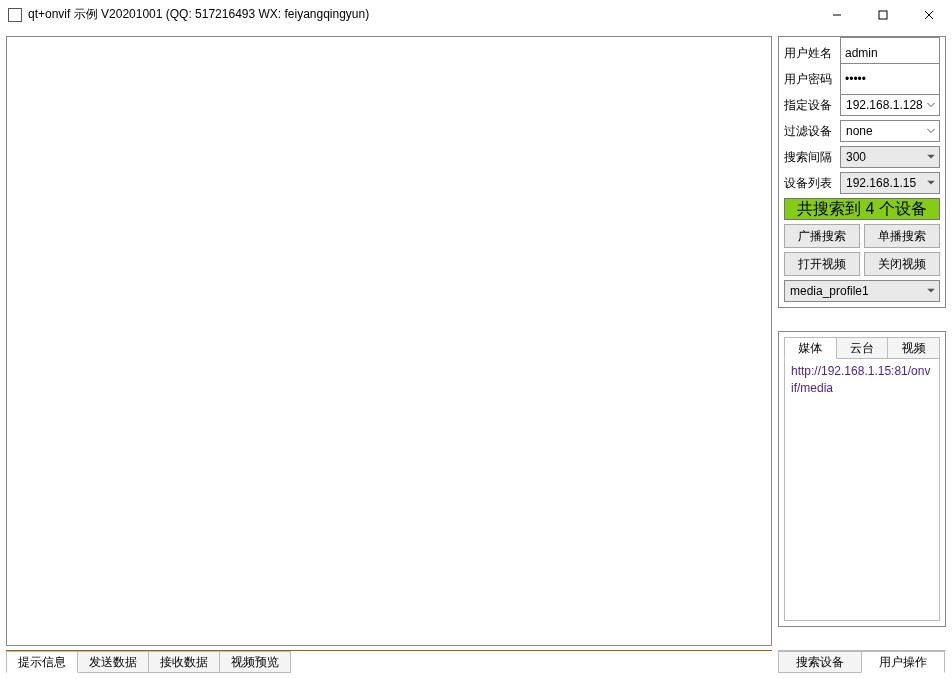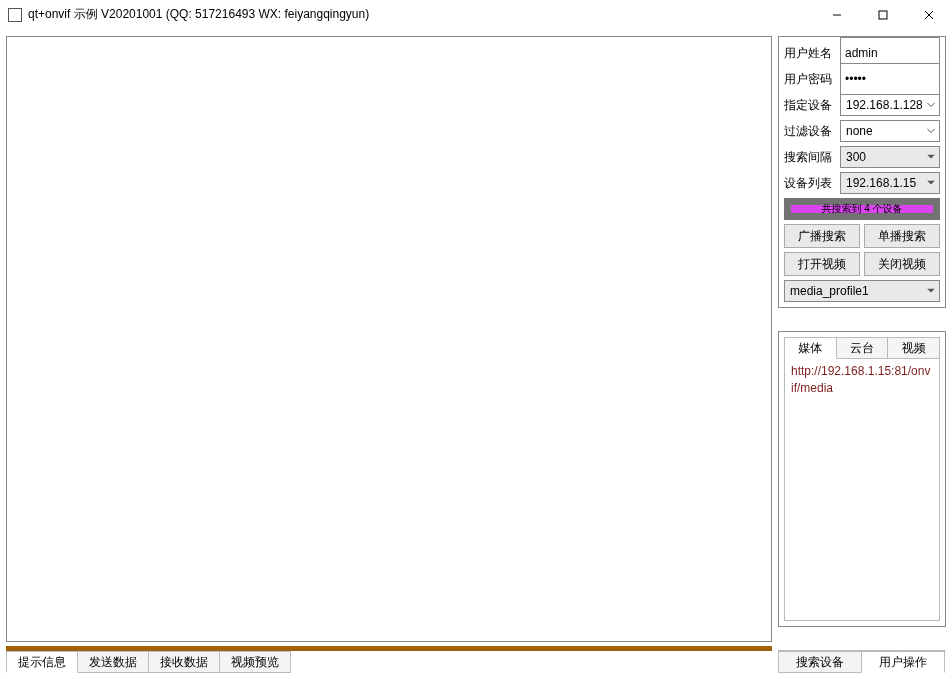--- a/index.html
+++ b/index.html
@@ -61,21 +61,21 @@
     flex-direction: column;
     gap: 4px;
   }
   .video-area {
     flex: 1;
     border: 1px solid #888;
     background: #fff;
   }
   .left-tabs {
     display: flex;
-    border-top: 5px solid #a16207;
+    border-top: 1px solid #a16207;
   }
 
   .right-col {
     width: 168px;
     display: flex;
     flex-direction: column;
     gap: 23px;
   }
 
   .panel {
@@ -124,26 +124,26 @@
   .combo-arrow {
     position: absolute;
     right: 4px;
     top: 50%;
     transform: translateY(-50%);
   }
   .combo-v svg, .combo-caret svg { display: block; }
 
   .status-field {
     height: 22px;
-    border: 7px solid #737373;
-    background: #d946ef;
+    border: 1px solid #737373;
+    background: #84cc16;
     display: flex;
     align-items: center;
     justify-content: center;
-    font-size: 10px;
+    font-size: 16px;
   }
   .btn-row {
     display: flex;
     gap: 4px;
     height: 24px;
   }
   .btn {
     flex: 1;
     border: 1px solid #aaa;
     background: #e9e9e9;
@@ -187,21 +187,21 @@
     position: relative;
     z-index: 1;
   }
   .tab-content {
     border: 1px solid #bbb;
     flex: 1;
     margin-top: -1px;
     padding: 4px 6px;
     font-size: 12px;
     line-height: 1.4;
-    color: #7f1d1d;
+    color: #4c1d95;
     overflow: hidden;
     word-break: break-all;
   }
 
   .left-tabs .tab {
     flex: 0 0 auto;
     width: 72px;
     border-top: 1px solid #bbb;
   }
 

